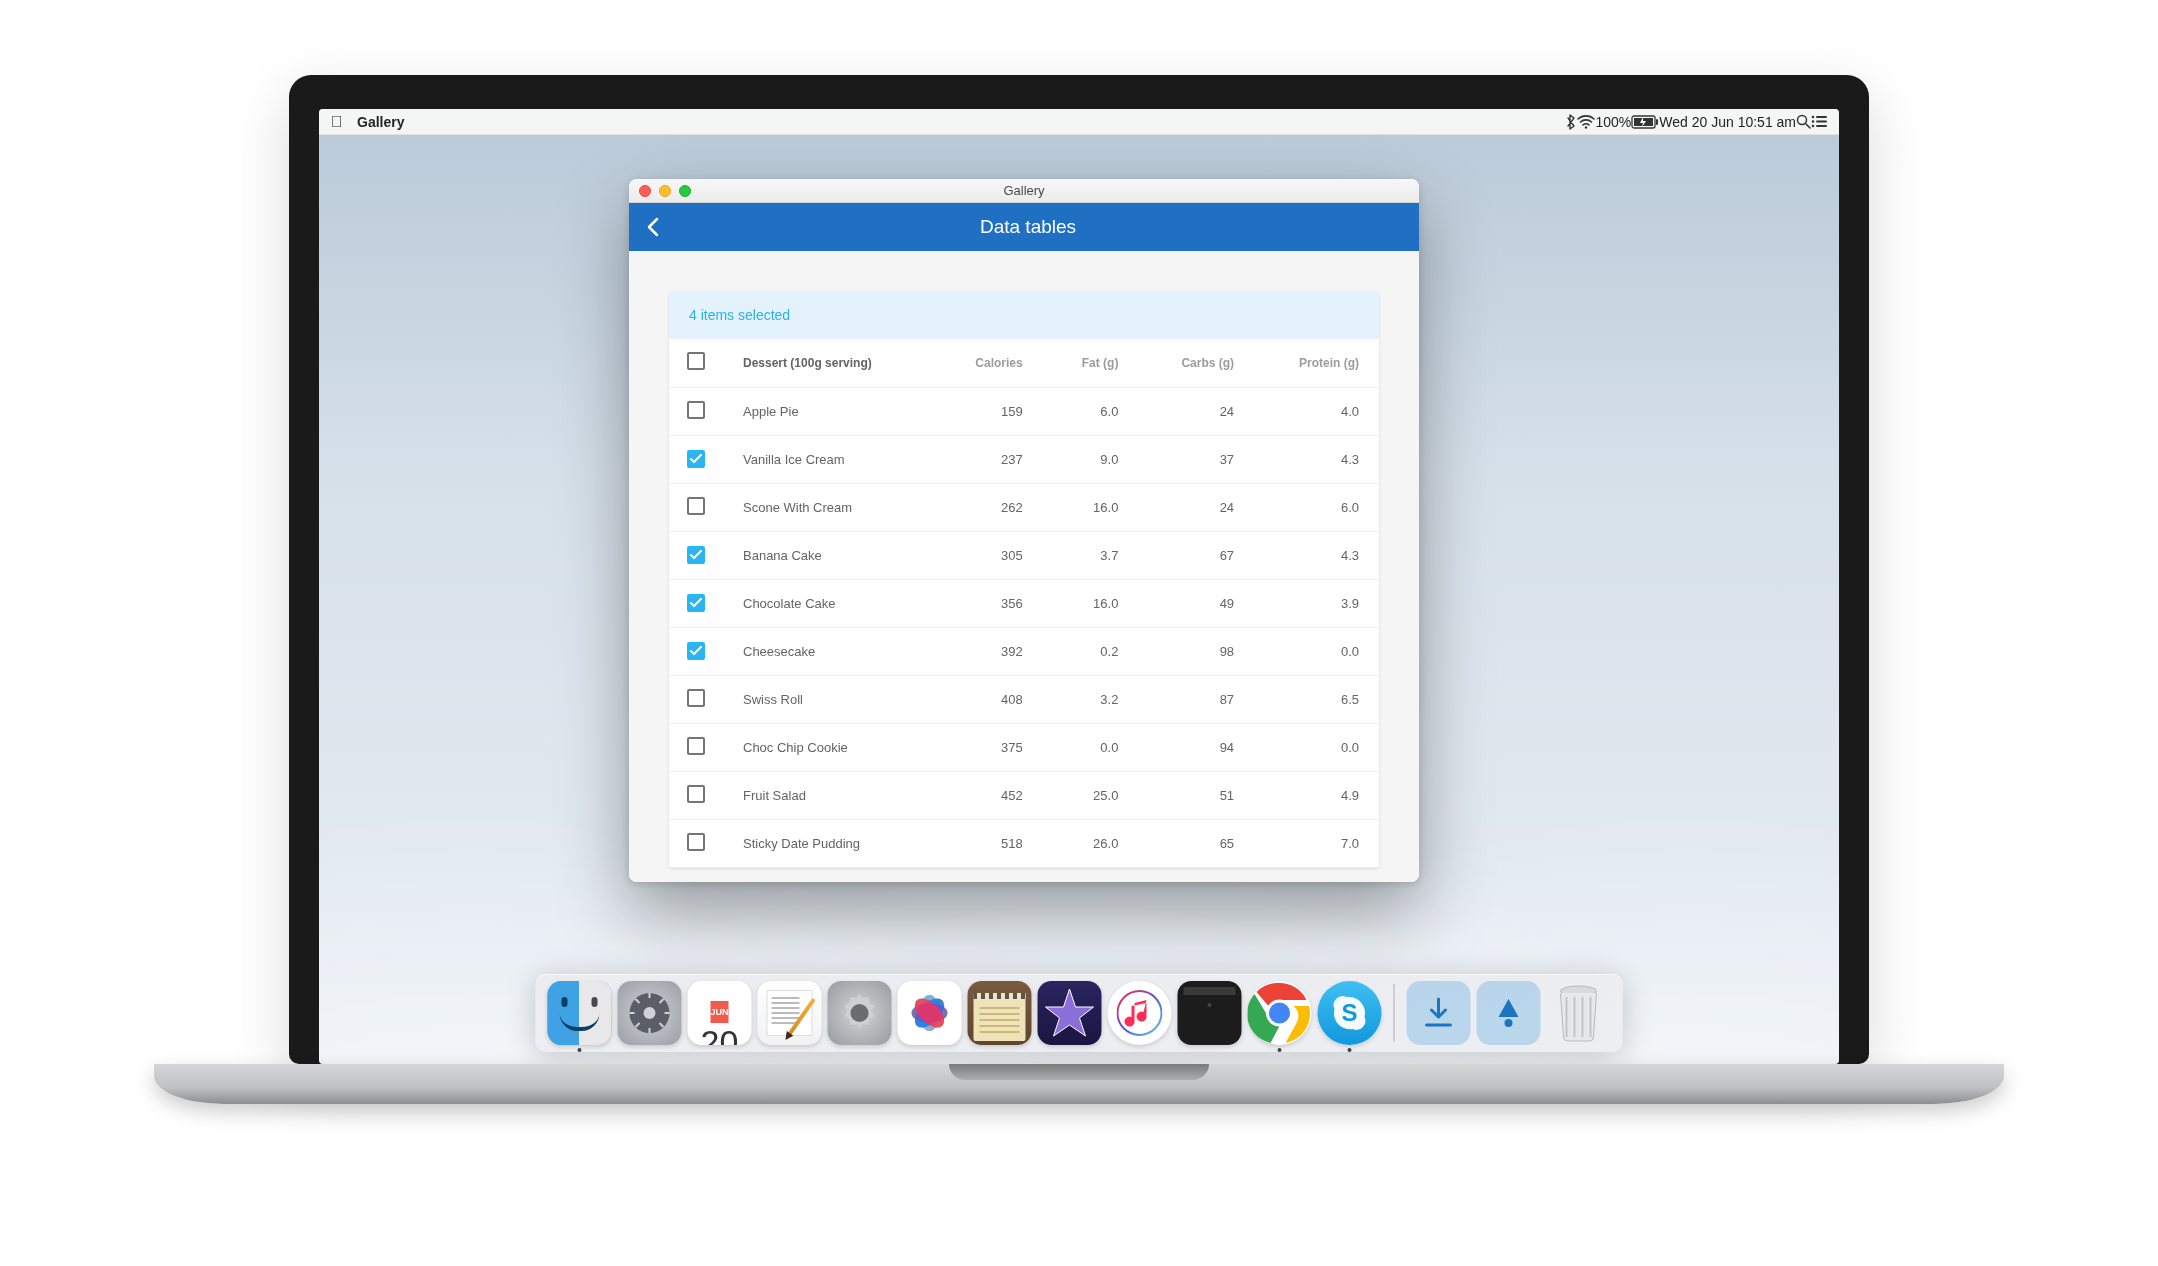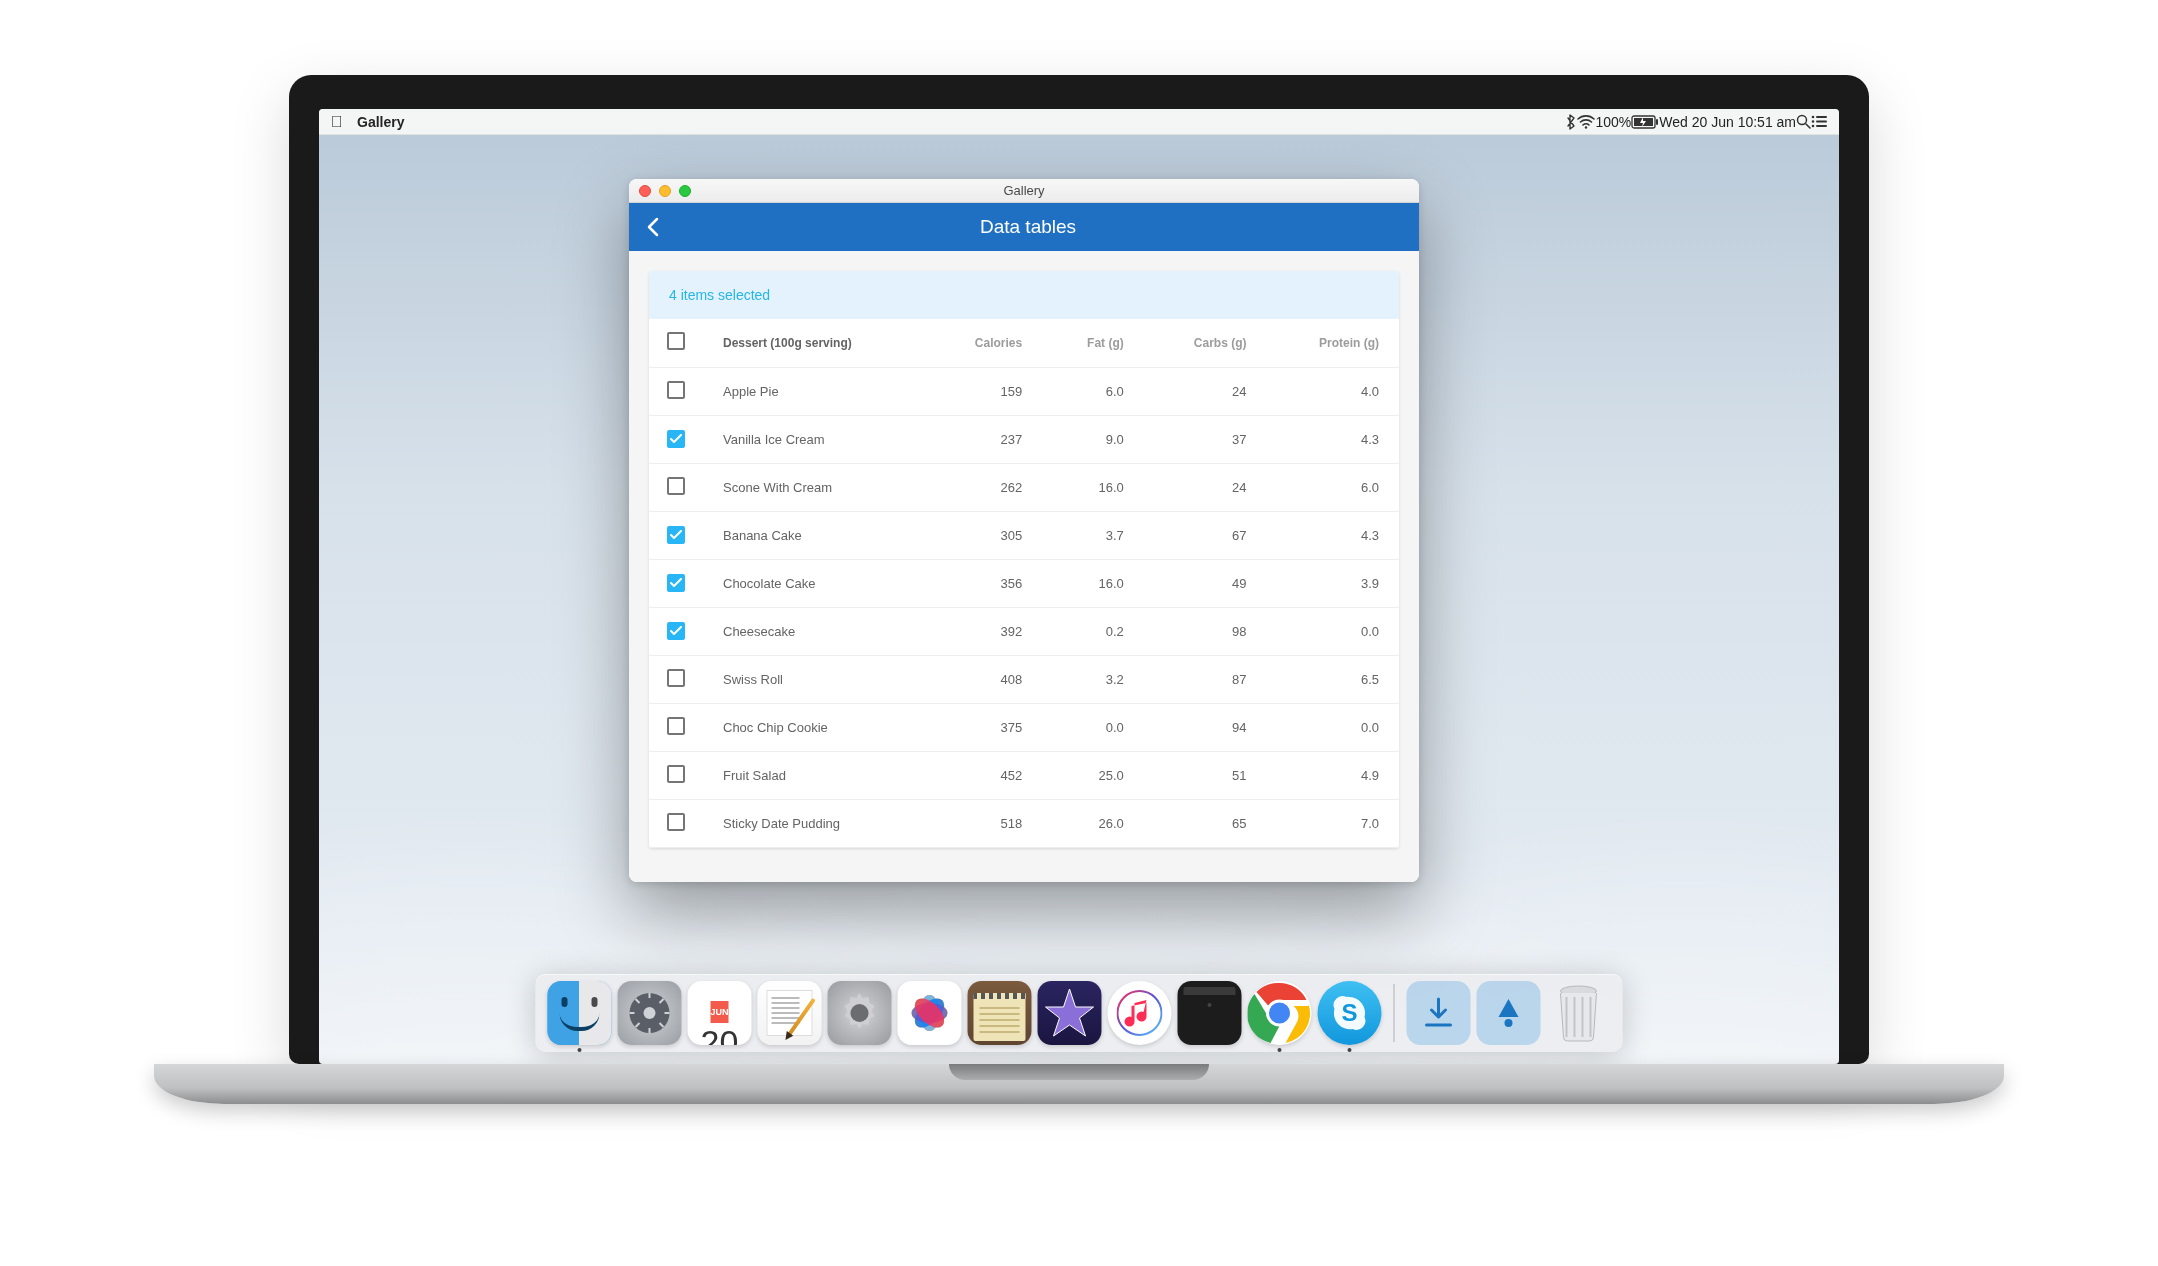--- a/index.html
+++ b/index.html
@@ -134,21 +134,21 @@
 }
 .toolbar-title {
   position: absolute;
   left: 8px; right: 0;
   text-align: center;
   font-size: 19px;
   font-weight: 500;
   pointer-events: none;
 }
 
-.page { flex: 1; background: #f5f5f5; padding: 20px; overflow: hidden; }
+.page { flex: 1; background: #f5f5f5; padding: 40px; overflow: hidden; }
 .card {
   background: #fff;
   border-radius: 3px;
   box-shadow: 0 1px 3px rgba(0,0,0,0.12);
   overflow: hidden;
 }
 
 .sel-banner {
   background: #e3f2fd;
   color: #25b5e6;

